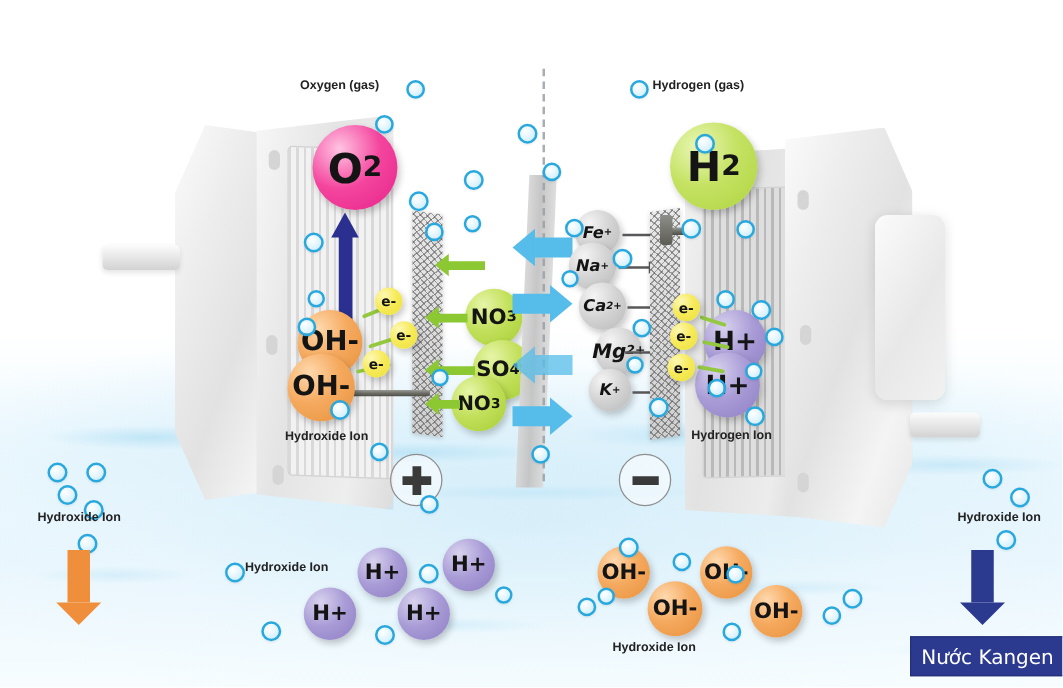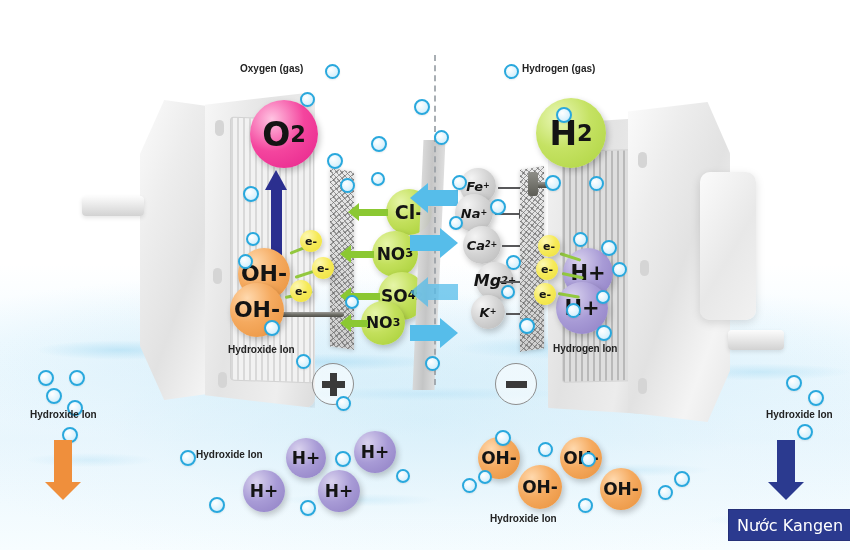--- a/index.html
+++ b/index.html
@@ -227,23 +227,20 @@
     <span>e-</span>
   </div>
 
   <div class="lbl" style="left:228px;top:344px;">Hydroxide Ion</div>
 
   <div class="polar" style="left:312px;top:363px;">
     <div class="plus-h"></div>
     <div class="plus-v"></div>
   </div>
 
-  <div class="ion g-green" style="left:386px;top:189px;width:46px;height:46px;font-size:19px;">
-    <span>Cl-</span>
-  </div>
   <div class="ion g-green" style="left:372px;top:231px;width:46px;height:46px;font-size:17px;">
     <span>NO</span>
       <sub>3</sub>
   </div>
   <div class="ion g-green" style="left:378px;top:272px;width:48px;height:48px;font-size:17px;">
     <span>SO</span>
       <sub>4</sub>
       <sup>2</sup>
   </div>
   <div class="ion g-green" style="left:361px;top:301px;width:44px;height:44px;font-size:16px;">

